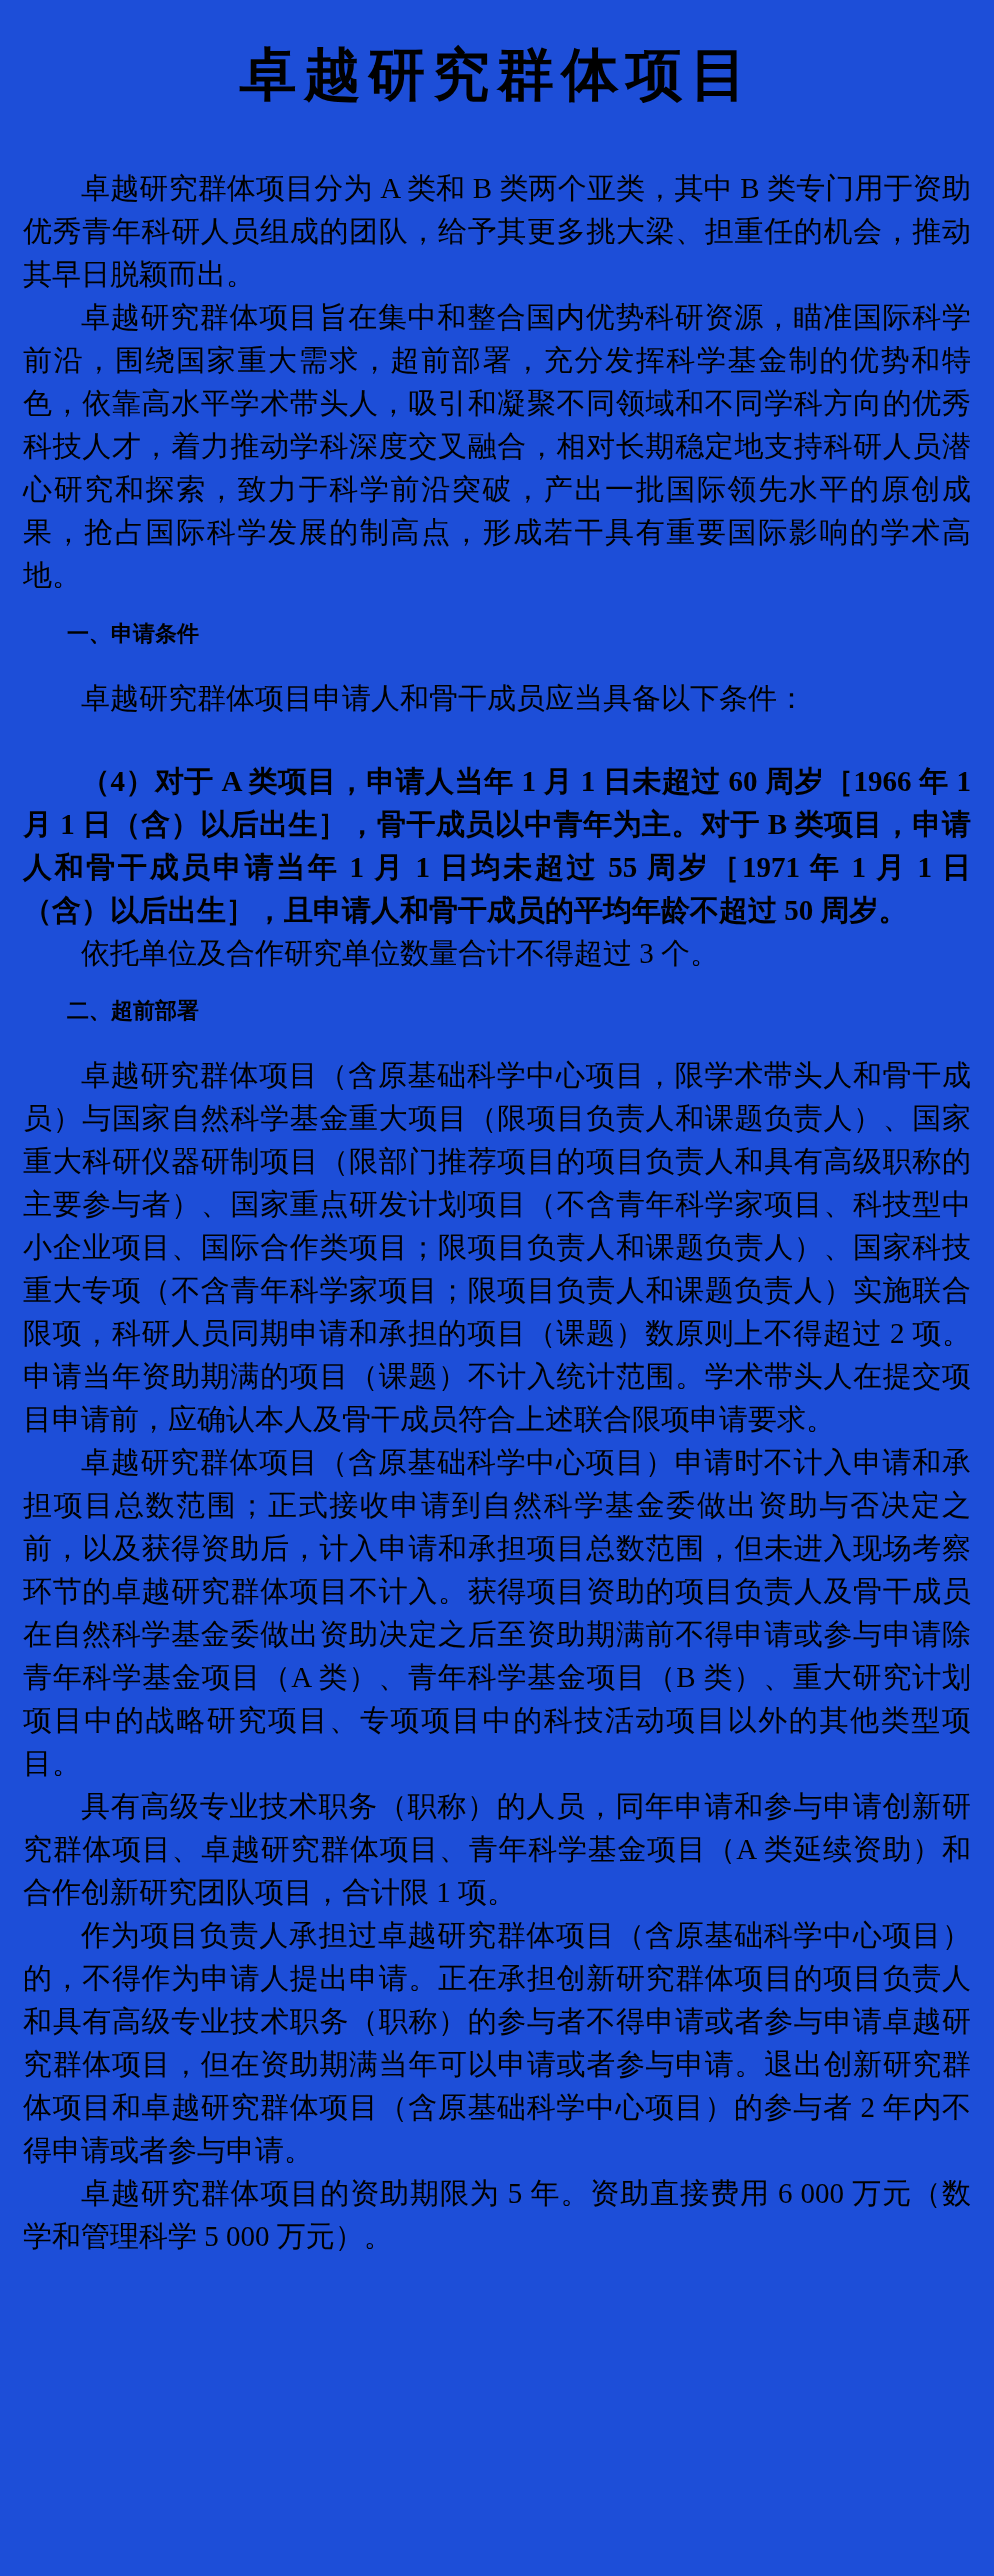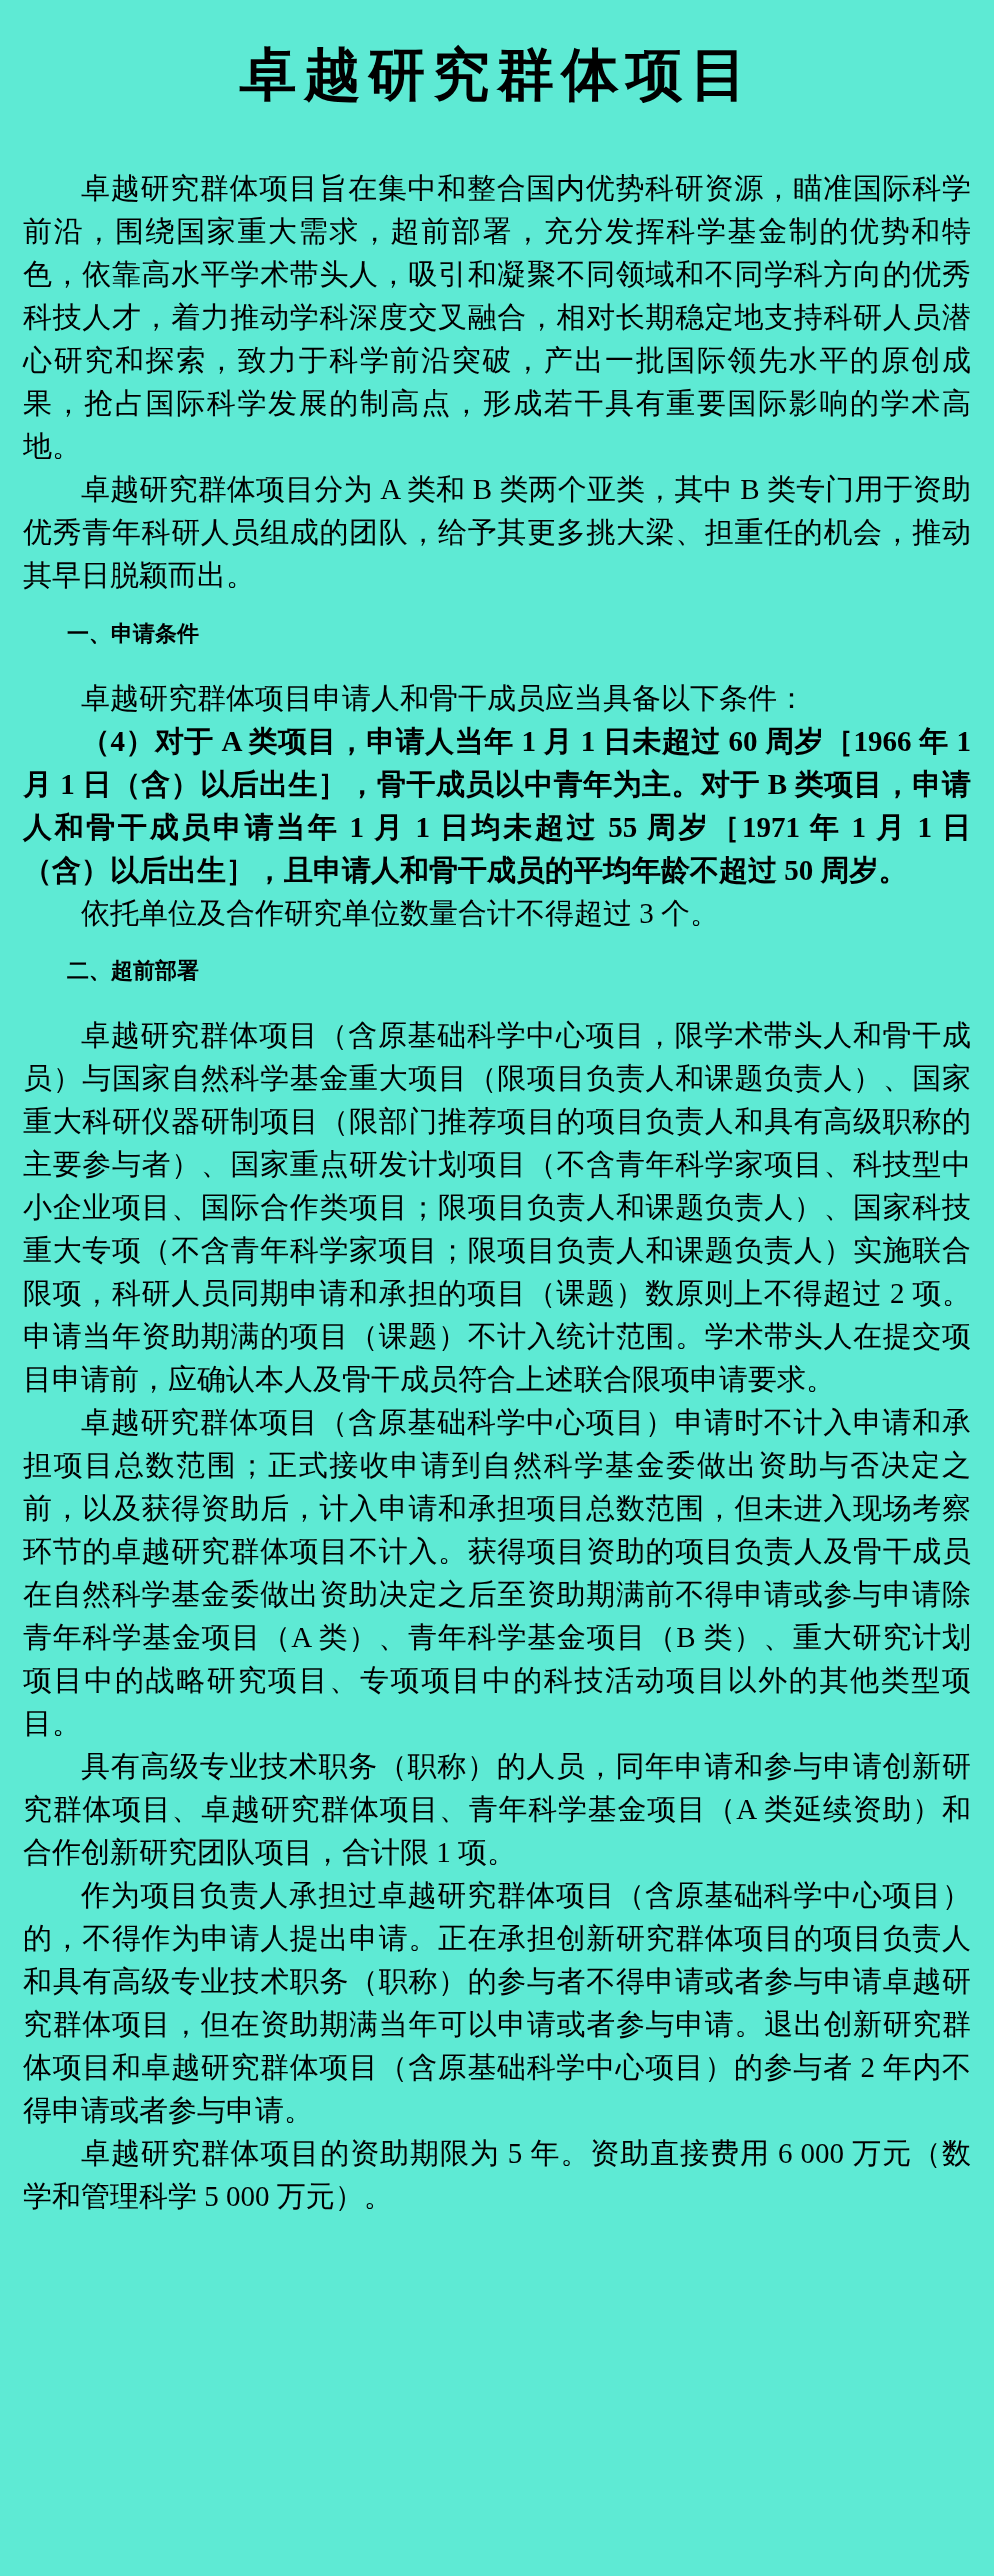--- a/index.html
+++ b/index.html
@@ -4,21 +4,21 @@
 <style>
   html, body {
     margin: 0;
     padding: 0;
     background: #ffffff;
   }
   .page {
     width: 994px;
     height: 2576px;
     box-sizing: border-box;
-    background: #5eead4;
+    background: #1d4ed8;
     color: #000000;
     padding: 35px 23px 37px 23px;
     font-family: "Liberation Serif", "DejaVu Serif", serif;
     overflow: hidden;
   }
   h1.doc-title {
     margin: 7.4px 0 59px 0;
     text-align: center;
     font-size: 57px;
     line-height: 1.15;
@@ -29,38 +29,39 @@
   .doc-body p.para {
     margin: 0;
     font-size: 29px;
     line-height: 43px;
     text-align: justify;
     text-indent: 2em;
     word-break: break-all;
   }
   .doc-body p.para.bold {
     font-weight: bold;
+    margin-top: 40px;
   }
   .doc-body h2.section-heading {
     margin: 14.7px 0 22px 0;
     font-size: 22px;
     line-height: 43px;
     font-weight: bold;
     text-indent: 2em;
     font-family: "Liberation Sans", "DejaVu Sans", sans-serif;
   }
 </style>
 </head>
 <body>
 
 <div class="page">
   <h1 class="doc-title">卓越研究群体项目</h1>
   <div class="doc-body">
+      <p class="para">卓越研究群体项目分为 A 类和 B 类两个亚类，其中 B 类专门用于资助优秀青年科研人员组成的团队，给予其更多挑大梁、担重任的机会，推动其早日脱颖而出。</p>
       <p class="para">卓越研究群体项目旨在集中和整合国内优势科研资源，瞄准国际科学前沿，围绕国家重大需求，超前部署，充分发挥科学基金制的优势和特色，依靠高水平学术带头人，吸引和凝聚不同领域和不同学科方向的优秀科技人才，着力推动学科深度交叉融合，相对长期稳定地支持科研人员潜心研究和探索，致力于科学前沿突破，产出一批国际领先水平的原创成果，抢占国际科学发展的制高点，形成若干具有重要国际影响的学术高地。</p>
-      <p class="para">卓越研究群体项目分为 A 类和 B 类两个亚类，其中 B 类专门用于资助优秀青年科研人员组成的团队，给予其更多挑大梁、担重任的机会，推动其早日脱颖而出。</p>
       <h2 class="section-heading">一、申请条件</h2>
       <p class="para">卓越研究群体项目申请人和骨干成员应当具备以下条件：</p>
       <p class="para bold">（4）对于 A 类项目，申请人当年 1 月 1 日未超过 60 周岁［1966 年 1 月 1 日（含）以后出生］，骨干成员以中青年为主。对于 B 类项目，申请人和骨干成员申请当年 1 月 1 日均未超过 55 周岁［1971 年 1 月 1 日（含）以后出生］，且申请人和骨干成员的平均年龄不超过 50 周岁。</p>
       <p class="para">依托单位及合作研究单位数量合计不得超过 3 个。</p>
       <h2 class="section-heading">二、超前部署</h2>
       <p class="para">卓越研究群体项目（含原基础科学中心项目，限学术带头人和骨干成员）与国家自然科学基金重大项目（限项目负责人和课题负责人）、国家重大科研仪器研制项目（限部门推荐项目的项目负责人和具有高级职称的主要参与者）、国家重点研发计划项目（不含青年科学家项目、科技型中小企业项目、国际合作类项目；限项目负责人和课题负责人）、国家科技重大专项（不含青年科学家项目；限项目负责人和课题负责人）实施联合限项，科研人员同期申请和承担的项目（课题）数原则上不得超过 2 项。申请当年资助期满的项目（课题）不计入统计范围。学术带头人在提交项目申请前，应确认本人及骨干成员符合上述联合限项申请要求。</p>
       <p class="para">卓越研究群体项目（含原基础科学中心项目）申请时不计入申请和承担项目总数范围；正式接收申请到自然科学基金委做出资助与否决定之前，以及获得资助后，计入申请和承担项目总数范围，但未进入现场考察环节的卓越研究群体项目不计入。获得项目资助的项目负责人及骨干成员在自然科学基金委做出资助决定之后至资助期满前不得申请或参与申请除青年科学基金项目（A 类）、青年科学基金项目（B 类）、重大研究计划项目中的战略研究项目、专项项目中的科技活动项目以外的其他类型项目。</p>
       <p class="para">具有高级专业技术职务（职称）的人员，同年申请和参与申请创新研究群体项目、卓越研究群体项目、青年科学基金项目（A 类延续资助）和合作创新研究团队项目，合计限 1 项。</p>
       <p class="para">作为项目负责人承担过卓越研究群体项目（含原基础科学中心项目）的，不得作为申请人提出申请。正在承担创新研究群体项目的项目负责人和具有高级专业技术职务（职称）的参与者不得申请或者参与申请卓越研究群体项目，但在资助期满当年可以申请或者参与申请。退出创新研究群体项目和卓越研究群体项目（含原基础科学中心项目）的参与者 2 年内不得申请或者参与申请。</p>
       <p class="para">卓越研究群体项目的资助期限为 5 年。资助直接费用 6 000 万元（数学和管理科学 5 000 万元）。</p>

